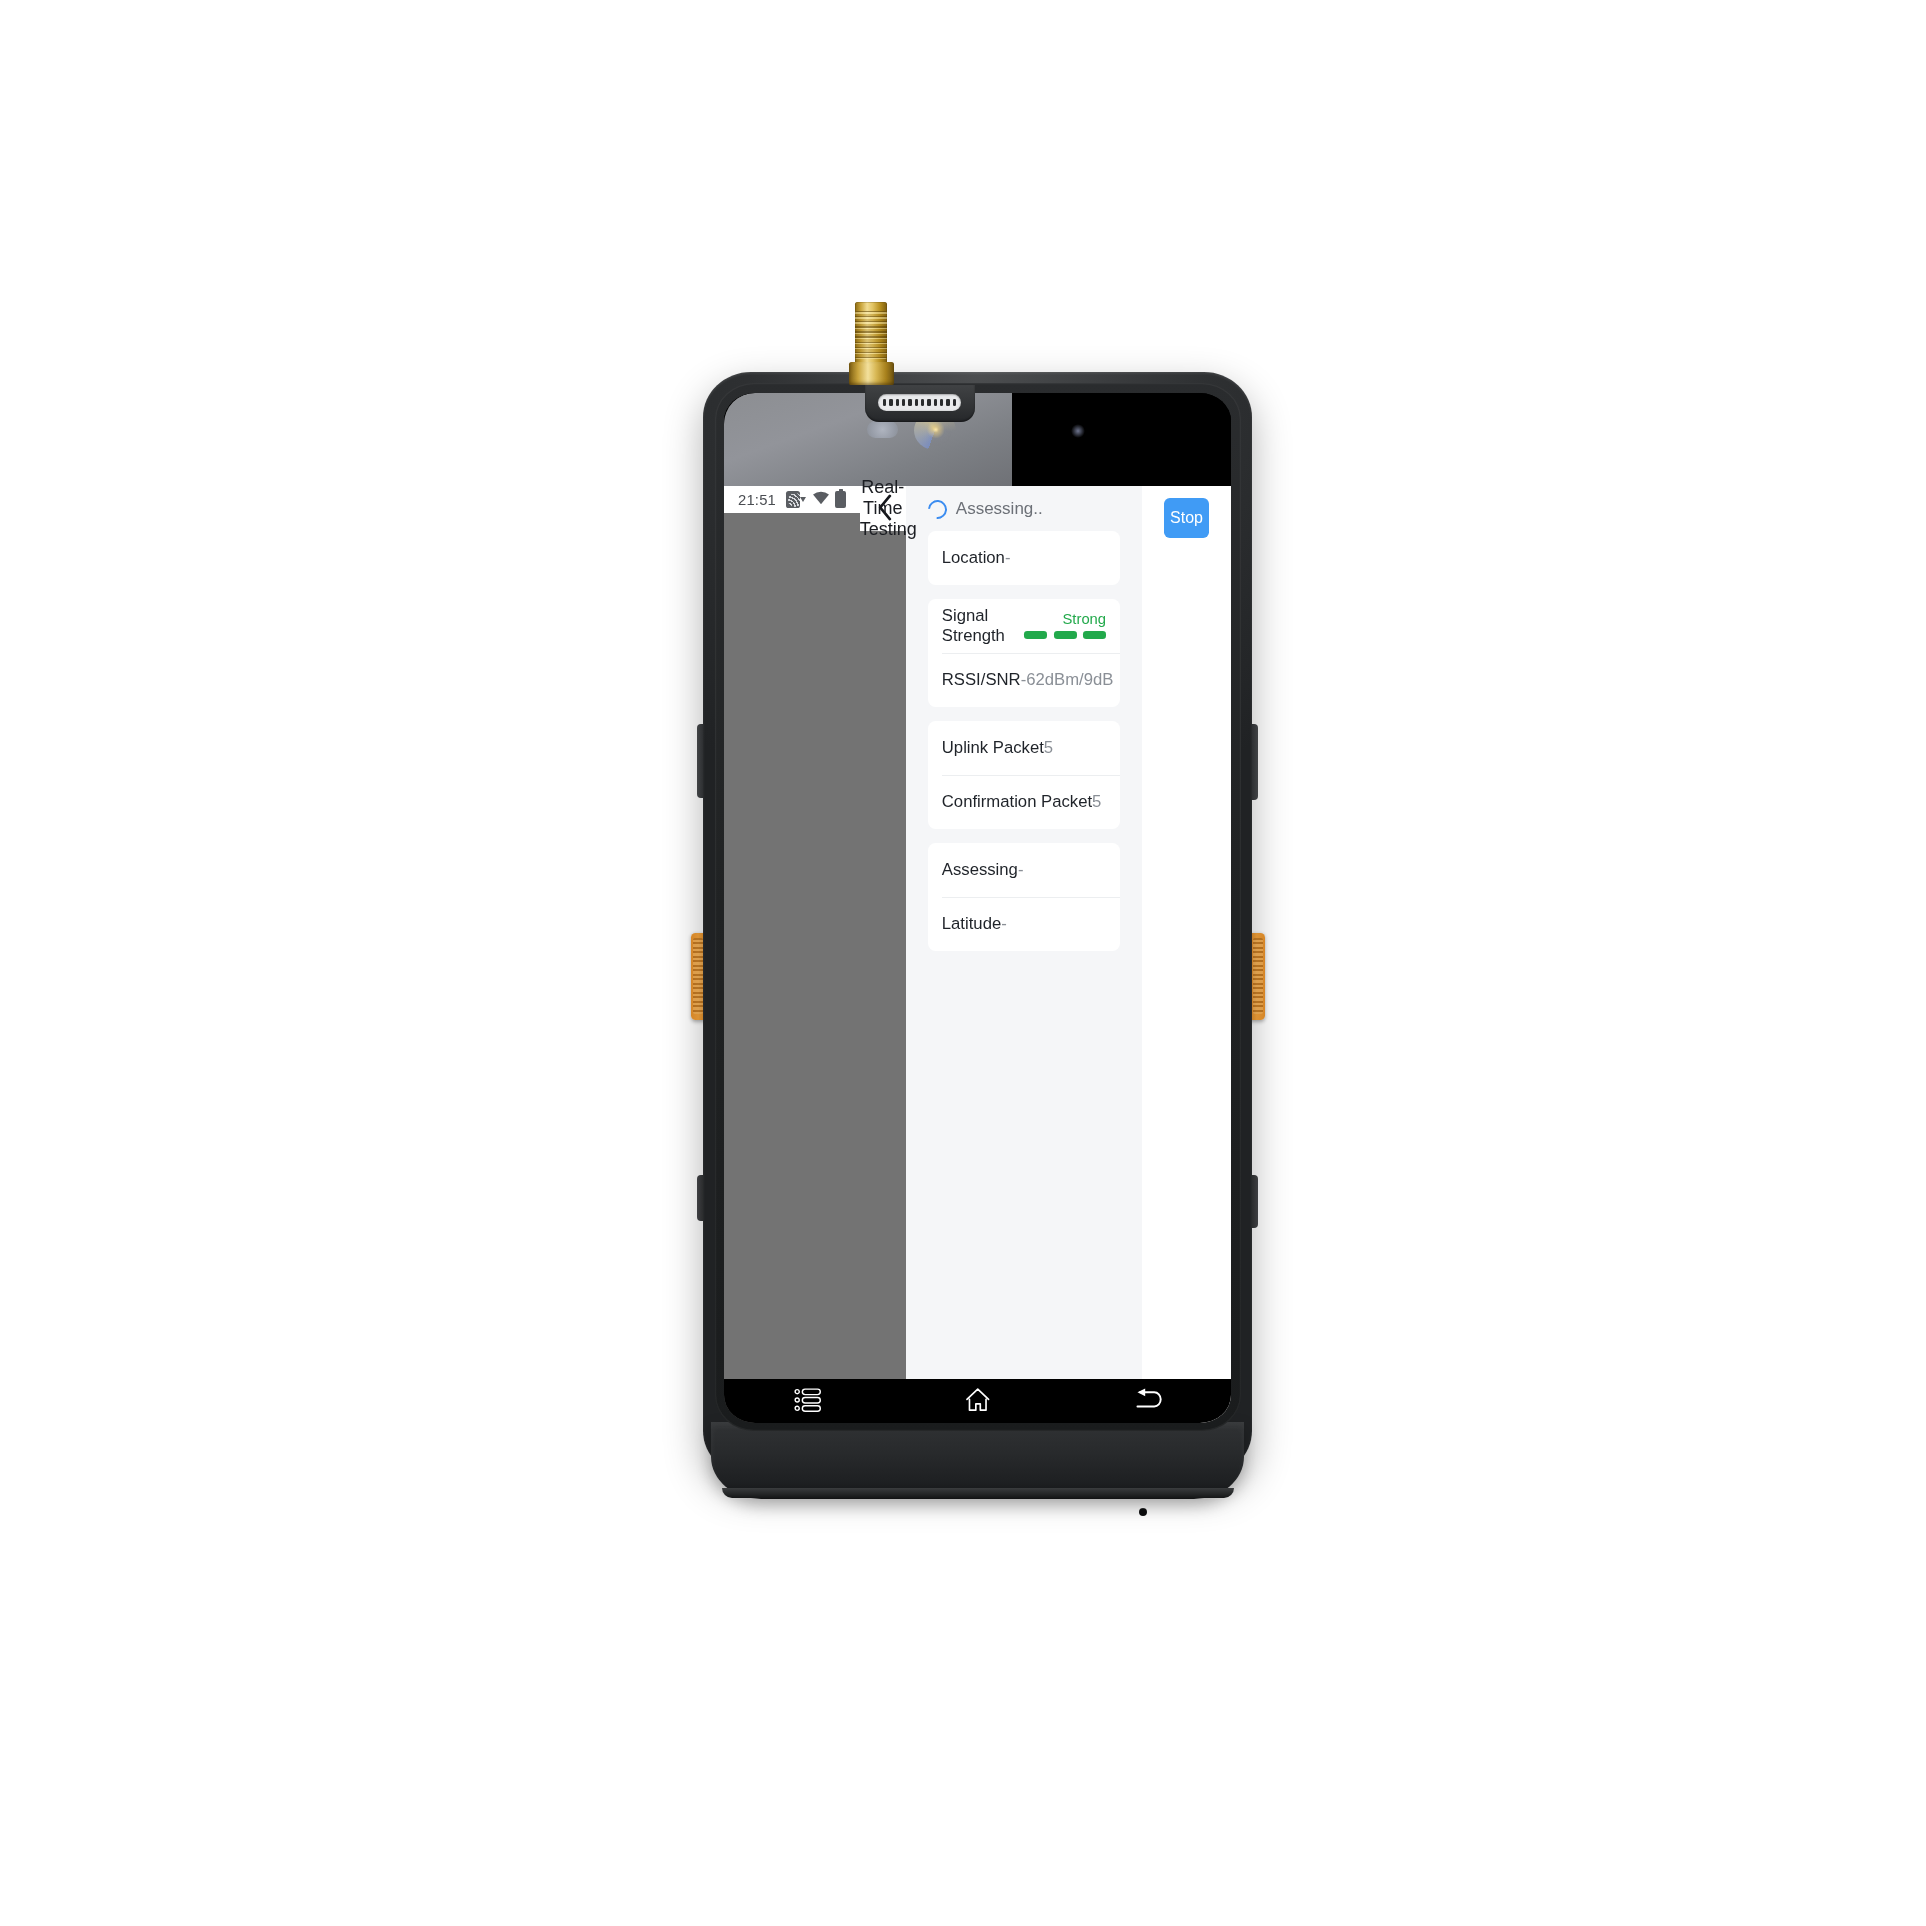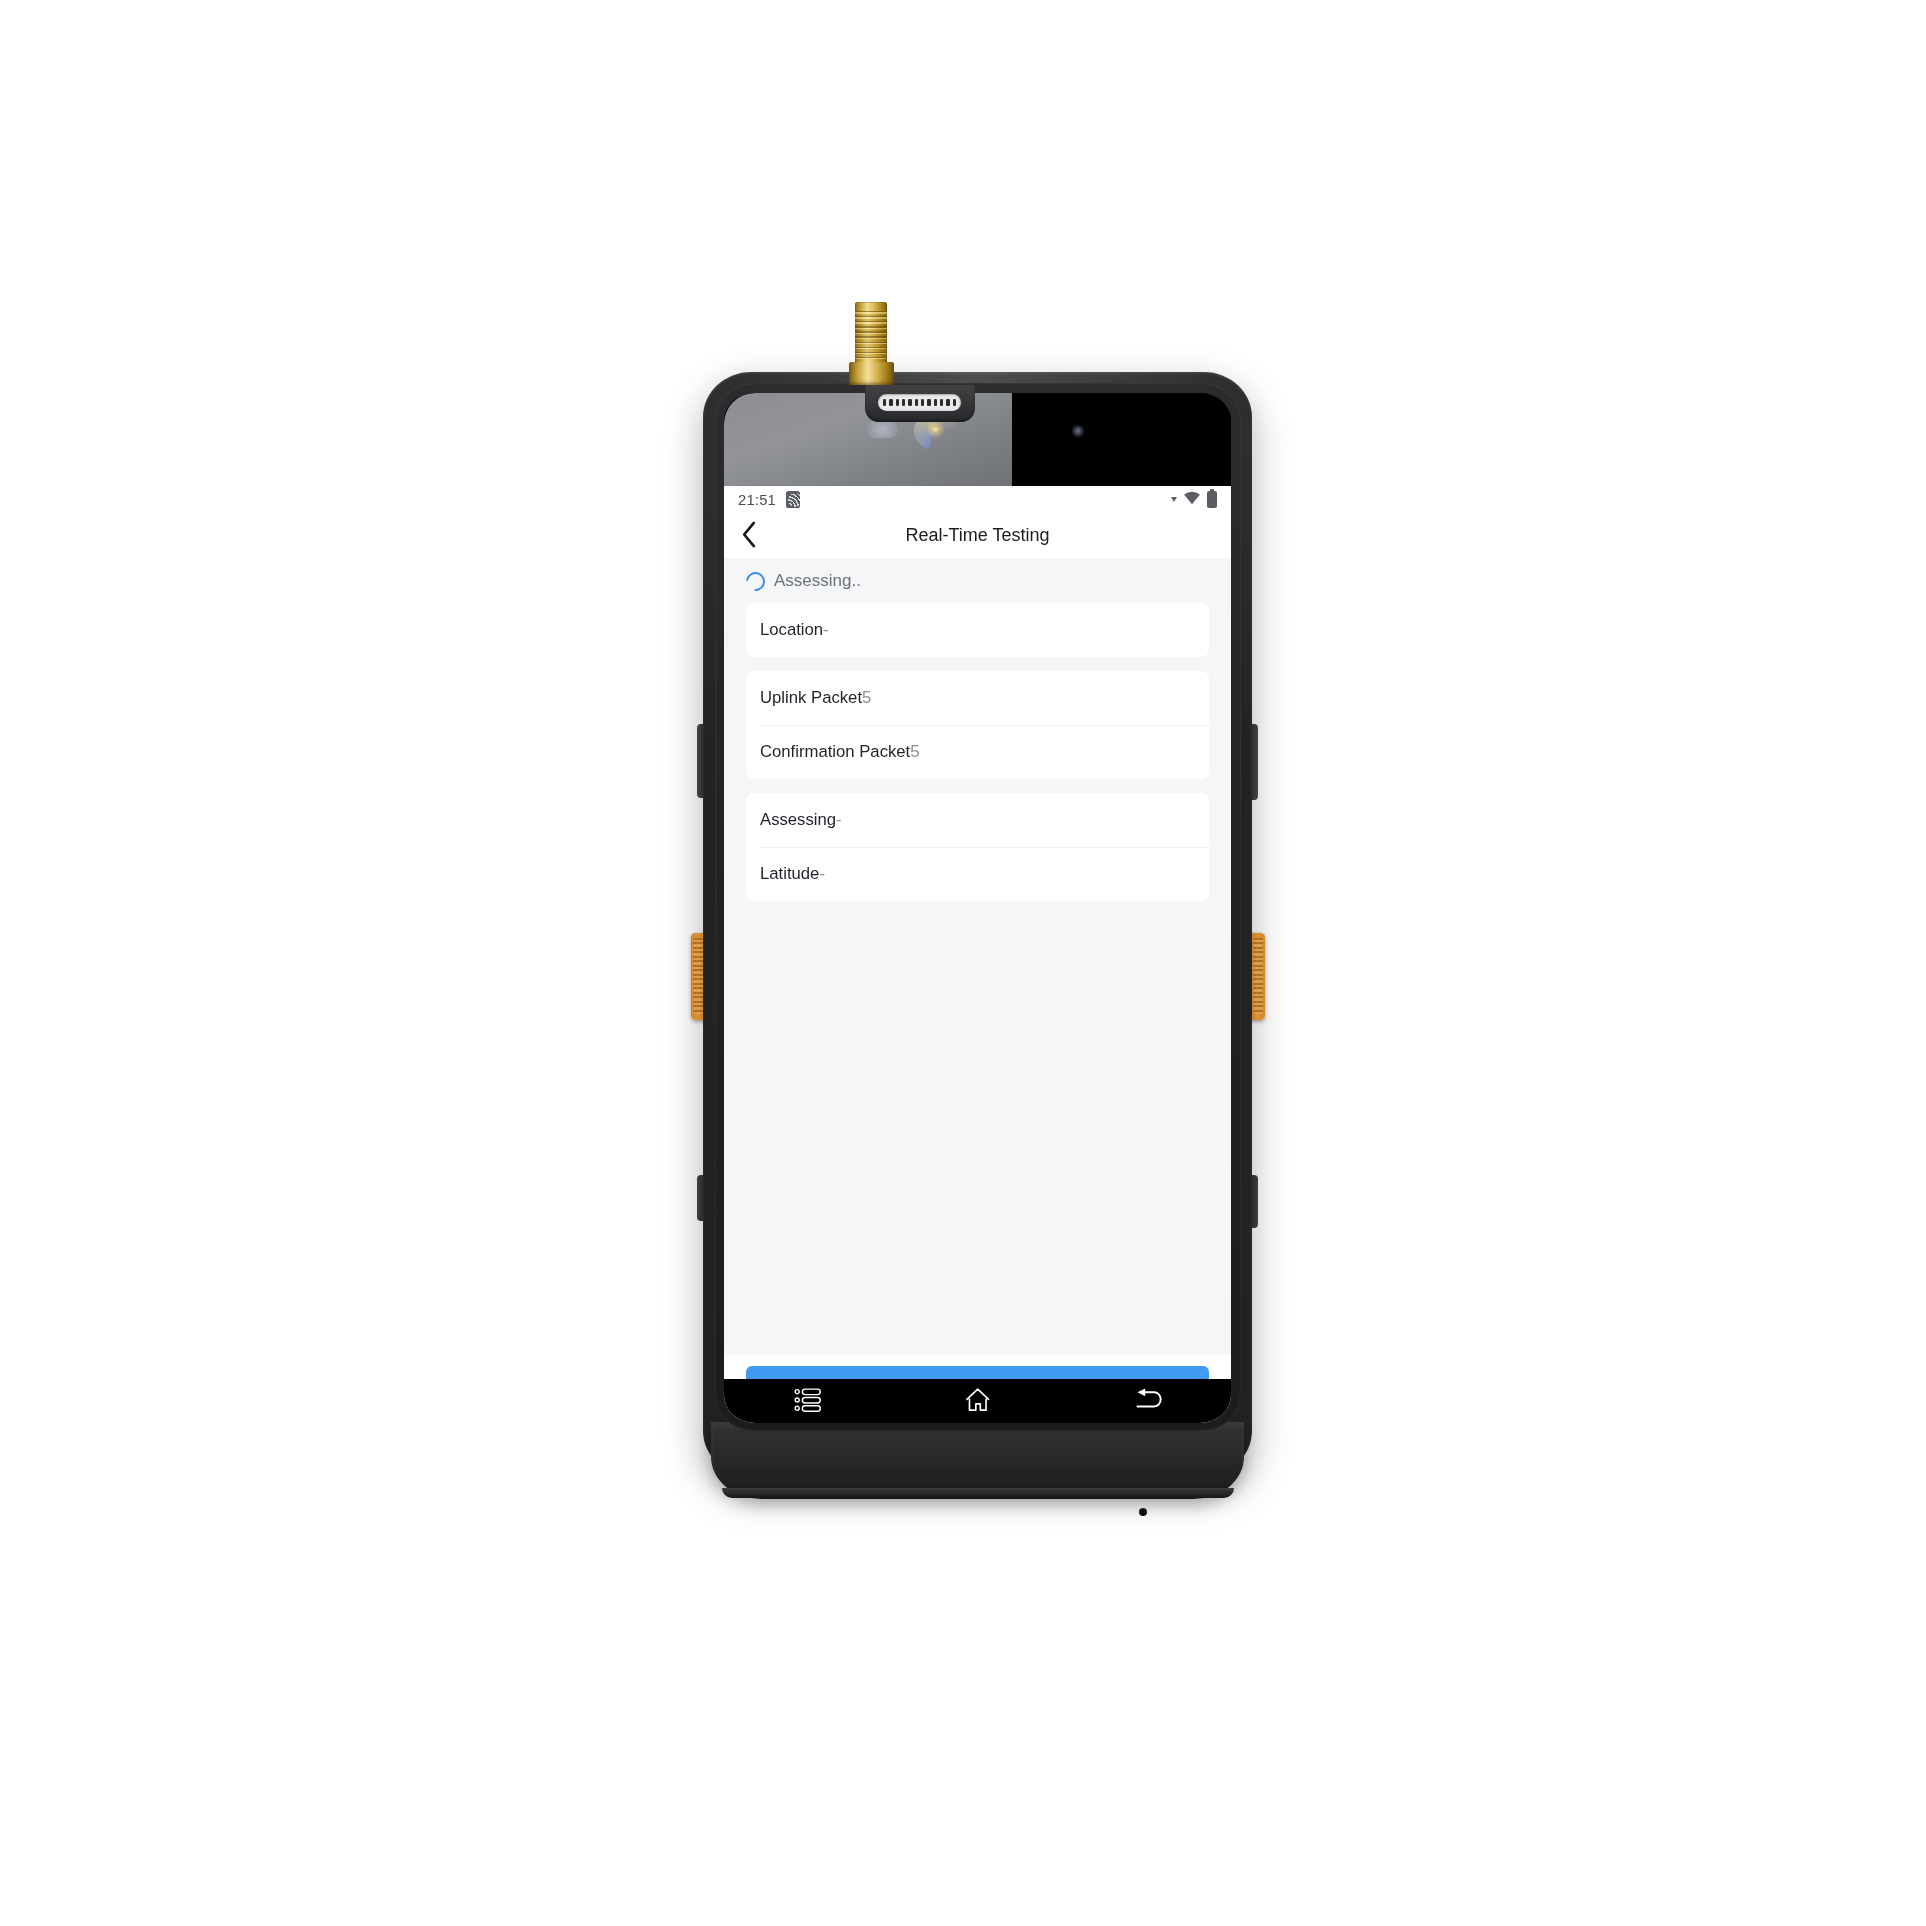--- a/index.html
+++ b/index.html
@@ -152,22 +152,22 @@
     background:linear-gradient(90deg,#2a2c2e,#4a4c4f);z-index:1;
   }
   .btn-right-dark2{
     position:absolute;left:1248px;top:1175px;width:9.6px;height:53px;border-radius:1.3px 3.9px 3.9px 1.3px;
     background:linear-gradient(90deg,#262829,#46484b);z-index:1;
   }
 
   
   .screen{
     position:absolute;left:0;top:93px;width:507px;height:937px;
-    background:#be185d;
-    display:flex;flex-direction:column;
+    background:#737373;
+    display:flex;flex-direction:row;
   }
   .statusbar{
     height:27px;background:#ffffff;display:flex;align-items:center;
     padding:0 14px;box-sizing:border-box;flex:0 0 auto;
   }
   .sb-time{font-size:14.8px;color:#4a4d52;letter-spacing:0.2px;}
   .sb-app-icon{
     margin-left:10.3px;width:13.5px;height:17.3px;border-radius:2.6px;
     background:#5a5d62;position:relative;overflow:hidden;
   }
@@ -308,20 +308,37 @@
           <span class="status-text">Assessing..</span>
         </div>
 
         <div class="card">
           <div class="row">
             <span class="row-label">Location</span>
             <span class="row-value dash">-</span>
           </div>
         </div>
 
+        <div class="card">
+          <div class="row">
+            <span class="row-label">Signal Strength</span>
+            <span class="signal-right">
+              <span class="signal-word">Strong</span>
+              <span class="bars">
+                <i></i>
+                <i></i>
+                <i></i>
+              </span>
+            </span>
+          </div>
+          <div class="row">
+            <span class="row-label">RSSI/SNR</span>
+            <span class="row-value">-62dBm/9dB</span>
+          </div>
+        </div>
 
         <div class="card">
           <div class="row">
             <span class="row-label">Uplink Packet</span>
             <span class="row-value">5</span>
           </div>
           <div class="row">
             <span class="row-label">Confirmation Packet</span>
             <span class="row-value">5</span>
           </div>

